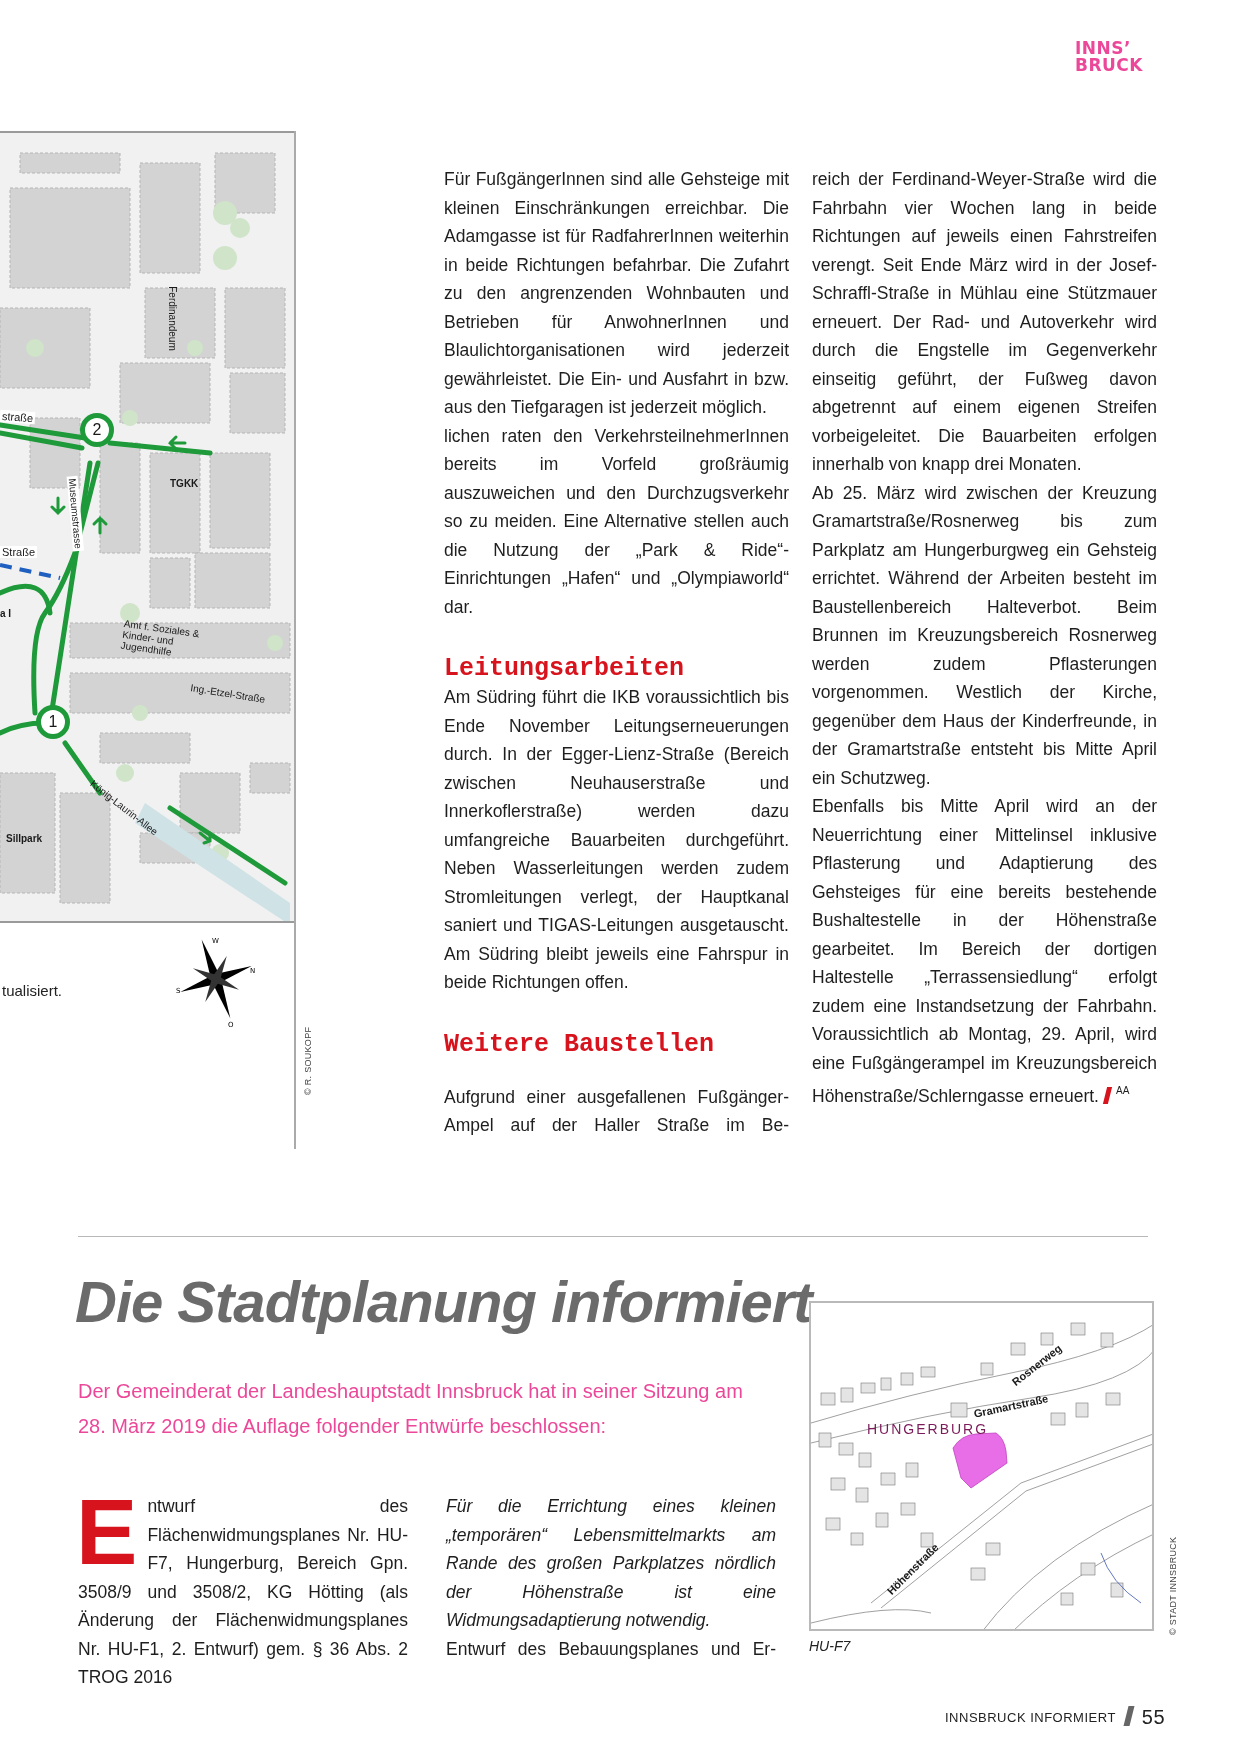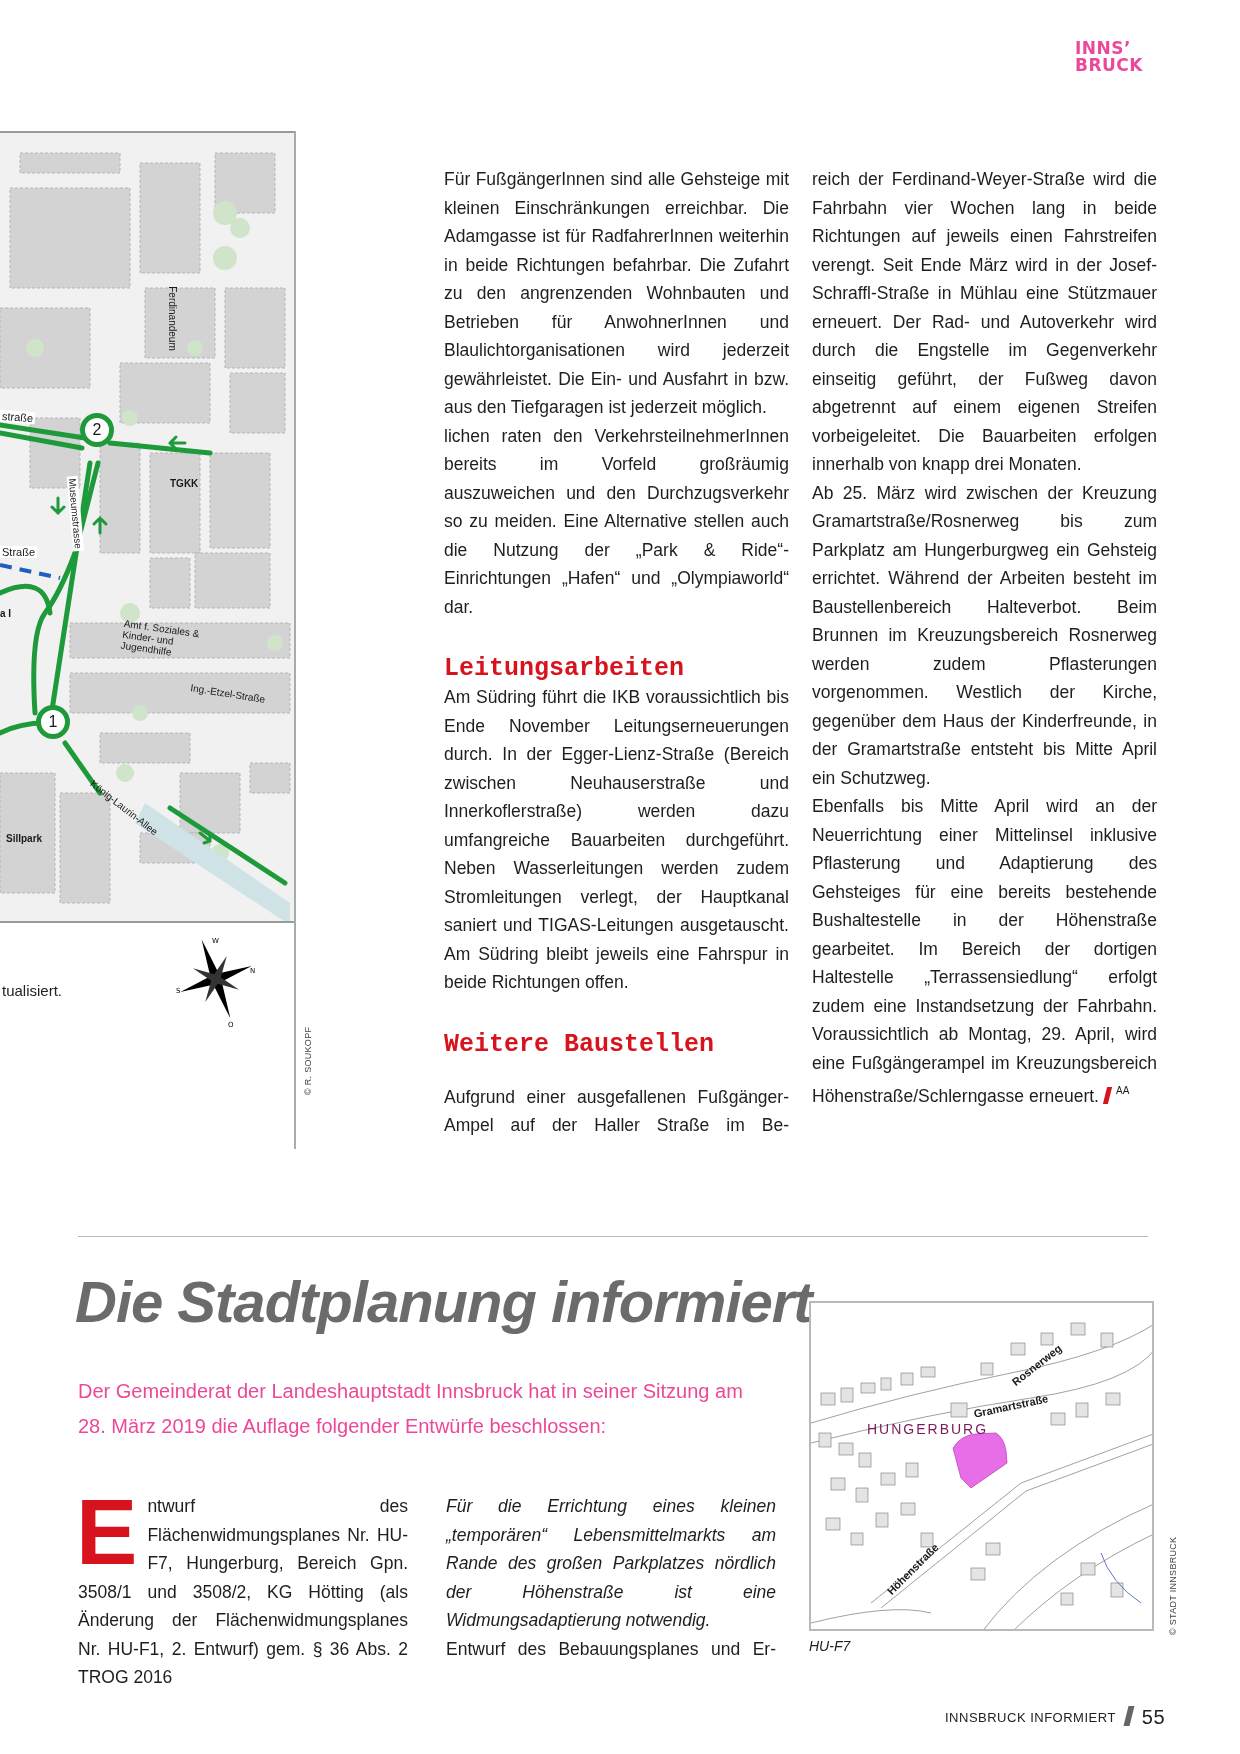--- a/index.html
+++ b/index.html
@@ -173,21 +173,21 @@
   <p><span>Ebenfalls bis Mitte April wird an der Neuerrichtung einer Mittelinsel inklusive Pflasterung und Adaptierung des Gehsteiges für eine bereits bestehende Bushaltestelle in der Höhenstraße gearbeitet. Im Bereich der dortigen Haltestelle „Terrassensiedlung“ erfolgt zudem eine Instandsetzung der Fahrbahn. Voraussichtlich ab Montag, 29. April, wird eine Fußgängerampel im Kreuzungsbereich Höhenstraße/Schlerngasse erneuert.</span><span class="endmark"></span><span class="author">AA</span></p>
 </div>
 
 <div class="divider"></div>
 
 <h1 class="section-title">Die Stadtplanung informiert</h1>
 <p class="intro">Der Gemeinderat der Landeshauptstadt Innsbruck hat in seiner Sitzung am 28. März 2019 die Auflage folgender Entwürfe beschlossen:</p>
 
 <div class="plan-col plan-col1">
   <span class="dropcap">E</span>
-  <span>ntwurf des Flächenwidmungsplanes Nr. HU-F7, Hungerburg, Bereich Gpn. 3508/1 und 3508/2, KG Hötting (als Änderung der Flächenwidmungsplanes Nr. HU-F1, 2. Entwurf) gem. § 36 Abs. 2 TROG 2016</span>
+  <span>ntwurf des Flächenwidmungsplanes Nr. HU-F7, Hungerburg, Bereich Gpn. 3508/9 und 3508/2, KG Hötting (als Änderung der Flächenwidmungsplanes Nr. HU-F1, 2. Entwurf) gem. § 36 Abs. 2 TROG 2016</span>
 </div>
 <div class="plan-col plan-col2">
   <p class="italic">Für die Errichtung eines kleinen „temporären“ Lebensmittelmarkts am Rande des großen Parkplatzes nördlich der Höhenstraße ist eine Widmungsadaptierung notwendig.</p>
   <p style="text-align-last:justify;">Entwurf des Bebauungsplanes und Er-</p>
 </div>
 
 <div class="plan-map">
   <svg width="345" height="330" viewBox="0 0 345 330">
     <g fill="none" stroke="#888" stroke-width="0.8">
       <path d="M 0 120 Q 100 90 200 70 T 345 20"></path>

